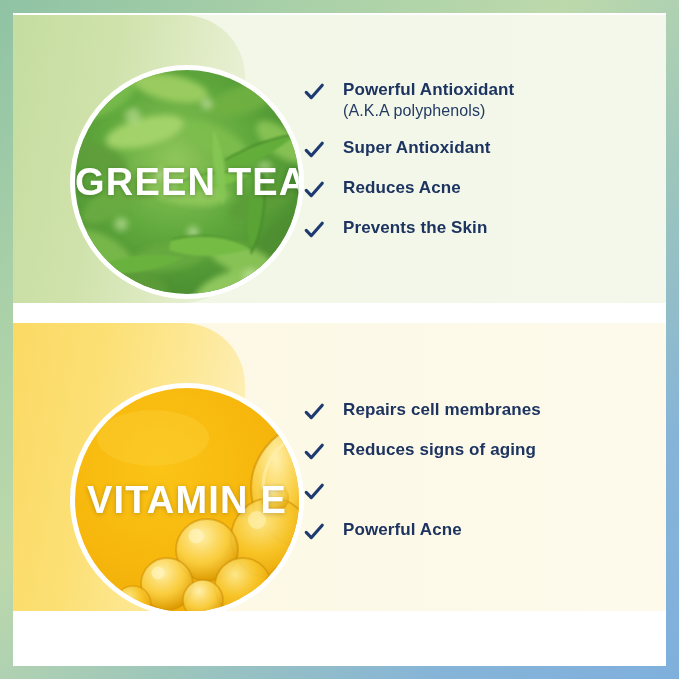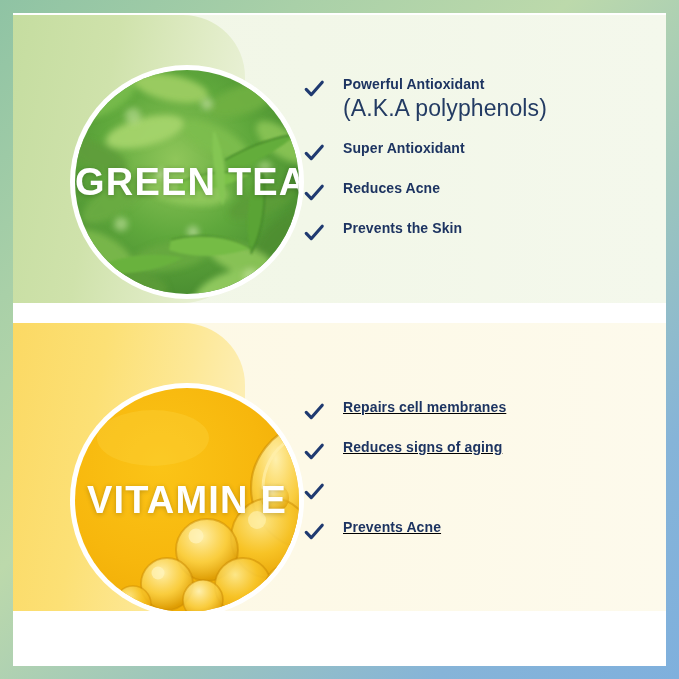--- a/index.html
+++ b/index.html
@@ -95,21 +95,21 @@
     position: absolute;
     top: 0;
     bottom: 0;
     left: 290px;
     right: 18px;
     display: flex;
     flex-direction: column;
     justify-content: center;
   }
   .benefits-green  { padding-top: 2px; }
-  .benefits-yellow { padding-top: 8px; text-decoration: underline; }
+  .benefits-yellow { padding-top: 8px; }
 
   .benefit {
     display: flex;
     align-items: flex-start;
     margin: 0 0 16px 0;
   }
   .benefit:last-child { margin-bottom: 0; }
 
   .check {
     flex: 0 0 auto;
@@ -117,28 +117,28 @@
     height: 22px;
     margin-right: 18px;
     margin-top: 2px;
   }
   .check svg { display: block; width: 100%; height: 100%; }
 
   .benefit-text { line-height: 1.28; }
   .benefit-main {
     display: block;
     color: #1d3461;
-    font-size: 14px;
+    font-size: 17px;
     font-weight: bold;
     letter-spacing: 0.1px;
   }
   .benefit-sub {
     display: block;
     color: #233b63;
-    font-size: 23px;
+    font-size: 16px;
     font-weight: normal;
     letter-spacing: 0.1px;
   }
   .benefit-sub:empty { display: none; }
 </style>
 </head>
 <body>
 
 <div class="infographic">
   <div class="mat"></div>
@@ -362,21 +362,21 @@
         </span>
       </div>
 
       <div class="benefit">
         <span class="check">
           <svg viewBox="0 0 24 24" aria-hidden="true">
             <path d="M3.5 12.4 L9 18.2 L21 4.6" fill="none" stroke="#1f3a70" stroke-width="3.4" stroke-linecap="round" stroke-linejoin="round"></path>
           </svg>
         </span>
         <span class="benefit-text">
-          <span class="benefit-main">Prevents Acne</span>
+          <span class="benefit-main">Powerful Acne</span>
 
         </span>
       </div>
 
     </div>
   </div>
 
 </div>
 
 </body></html>

